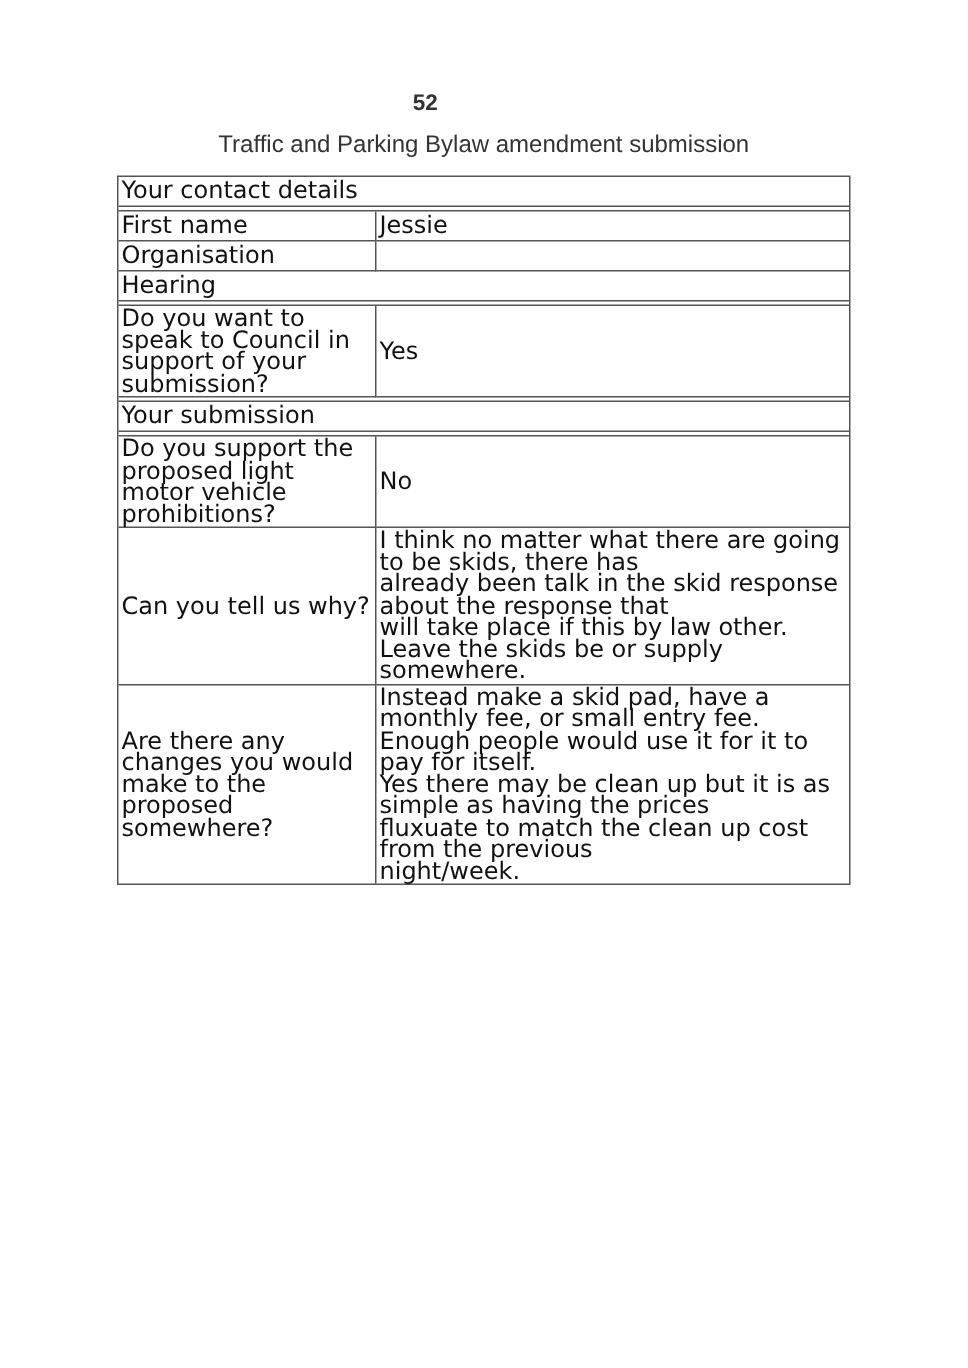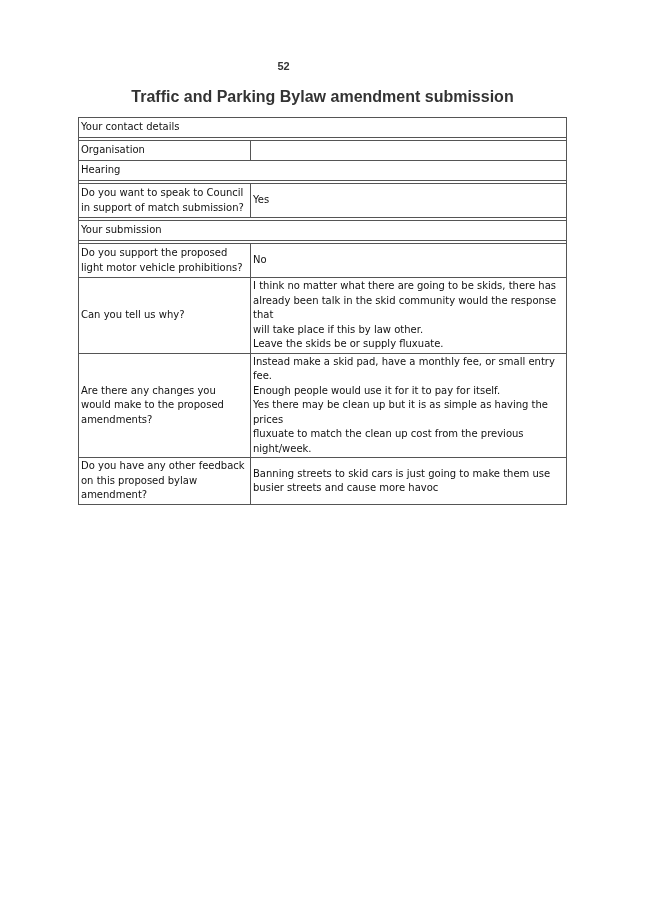--- a/index.html
+++ b/index.html
@@ -1,28 +1,28 @@
 <!DOCTYPE html>
 <html><head>
 <meta charset="utf-8">
 <style>
   html, body { margin: 0; padding: 0; background: #ffffff; }
   body { width: 645px; height: 912px; position: relative; overflow: hidden; }
   .page-number {
     position: absolute; top: 60px; left: 0; width: 567px; text-align: center;
-    font-family: "Liberation Sans", sans-serif; font-weight: bold; font-size: 11px; color: #333;
+    font-family: "Liberation Sans", sans-serif; font-weight: bold; font-size: 15px; color: #333;
   }
   .doc-title {
     position: absolute; top: 88px; left: 0; width: 645px; text-align: center;
-    font-family: "Liberation Sans", sans-serif; font-weight: bold; font-size: 16px; color: #333;
+    font-family: "Liberation Sans", sans-serif; font-weight: normal; font-size: 16px; color: #333;
   }
   .form-table {
     position: absolute; top: 117px; left: 78px; width: 489px;
     border-collapse: separate; border-spacing: 0;
-    font-family: "DejaVu Sans", sans-serif; font-size: 10px; color: #111;
+    font-family: "DejaVu Sans", sans-serif; font-size: 16px; color: #111;
     border: 1px solid #555;
   }
   .form-table td {
     border-right: 1px solid #555; border-bottom: 1px solid #555;
     padding: 1px 2px; vertical-align: middle; line-height: 14.5px;
   }
   .form-table td:last-child { border-right: none; }
   .form-table tr:last-child td { border-bottom: none; }
   .col-label { width: 167px; }
   .section td { height: 17px; }
@@ -41,66 +41,63 @@
 
 <table class="form-table">
   <tbody>
       <tr class="section">
     <td colspan="2">Your contact details</td>
   </tr>
   <tr class="gap">
         <td colspan="2"></td>
       </tr>
   <tr class="row1">
+    <td class="col-label">First name</td>
+    <td>Jessie</td>
+  </tr>
+  <tr class="row1">
     <td class="col-label">Organisation</td>
     <td></td>
   </tr>
   <tr class="section">
     <td colspan="2">Hearing</td>
   </tr>
   <tr class="gap">
         <td colspan="2"></td>
       </tr>
   <tr class="row2">
-    <td class="col-label">Do you want to speak to Council in support of match submission?</td>
+    <td class="col-label">Do you want to speak to Council in support of your submission?</td>
     <td>Yes</td>
   </tr>
   <tr class="gap">
         <td colspan="2"></td>
       </tr>
   <tr class="section">
     <td colspan="2">Your submission</td>
   </tr>
   <tr class="gap">
         <td colspan="2"></td>
       </tr>
   <tr class="row2">
     <td class="col-label">Do you support the proposed light motor vehicle prohibitions?</td>
     <td>No</td>
   </tr>
   <tr class="row4">
     <td class="col-label">Can you tell us why?</td>
     <td>
       <div>I think no matter what there are going to be skids, there has</div>
-      <div>already been talk in the skid community would the response that</div>
+      <div>already been talk in the skid response about the response that</div>
       <div>will take place if this by law other.</div>
-      <div>Leave the skids be or supply fluxuate.</div>
+      <div>Leave the skids be or supply somewhere.</div>
     </td>
   </tr>
   <tr class="row5">
-    <td class="col-label">Are there any changes you would make to the proposed amendments?</td>
+    <td class="col-label">Are there any changes you would make to the proposed somewhere?</td>
     <td>
       <div>Instead make a skid pad, have a monthly fee, or small entry fee.</div>
       <div>Enough people would use it for it to pay for itself.</div>
       <div>Yes there may be clean up but it is as simple as having the prices</div>
       <div>fluxuate to match the clean up cost from the previous</div>
       <div>night/week.</div>
     </td>
   </tr>
-  <tr class="row3">
-    <td class="col-label">Do you have any other feedback on this proposed bylaw amendment?</td>
-    <td>
-      <div>Banning streets to skid cars is just going to make them use</div>
-      <div>busier streets and cause more havoc</div>
-    </td>
-  </tr>
 </tbody>
   </table>
 
 </body></html>

